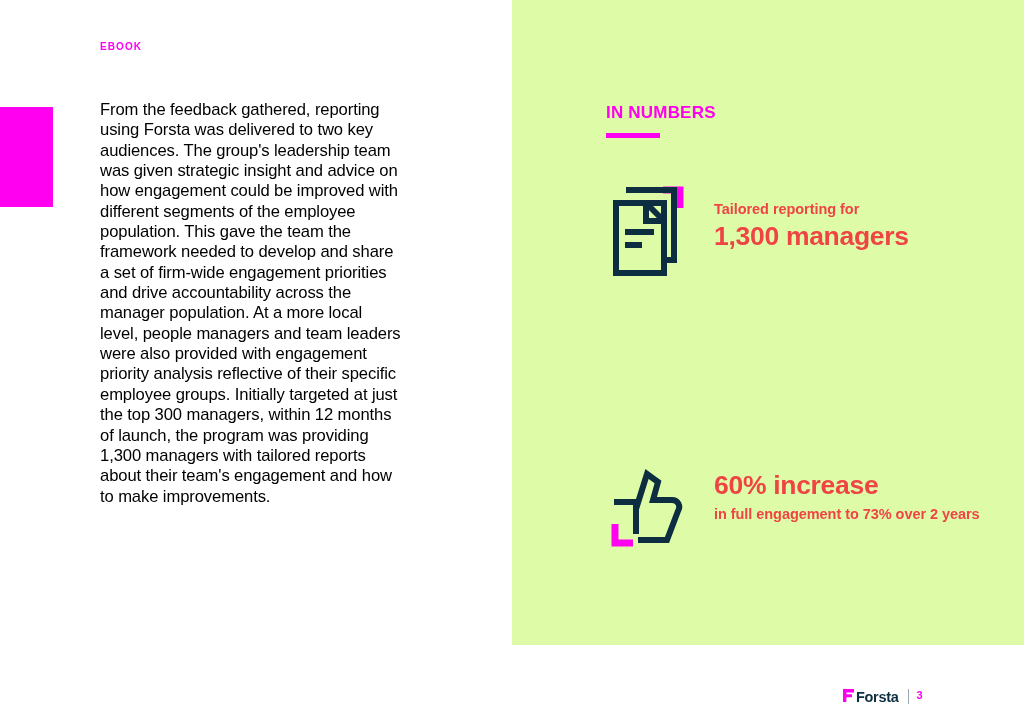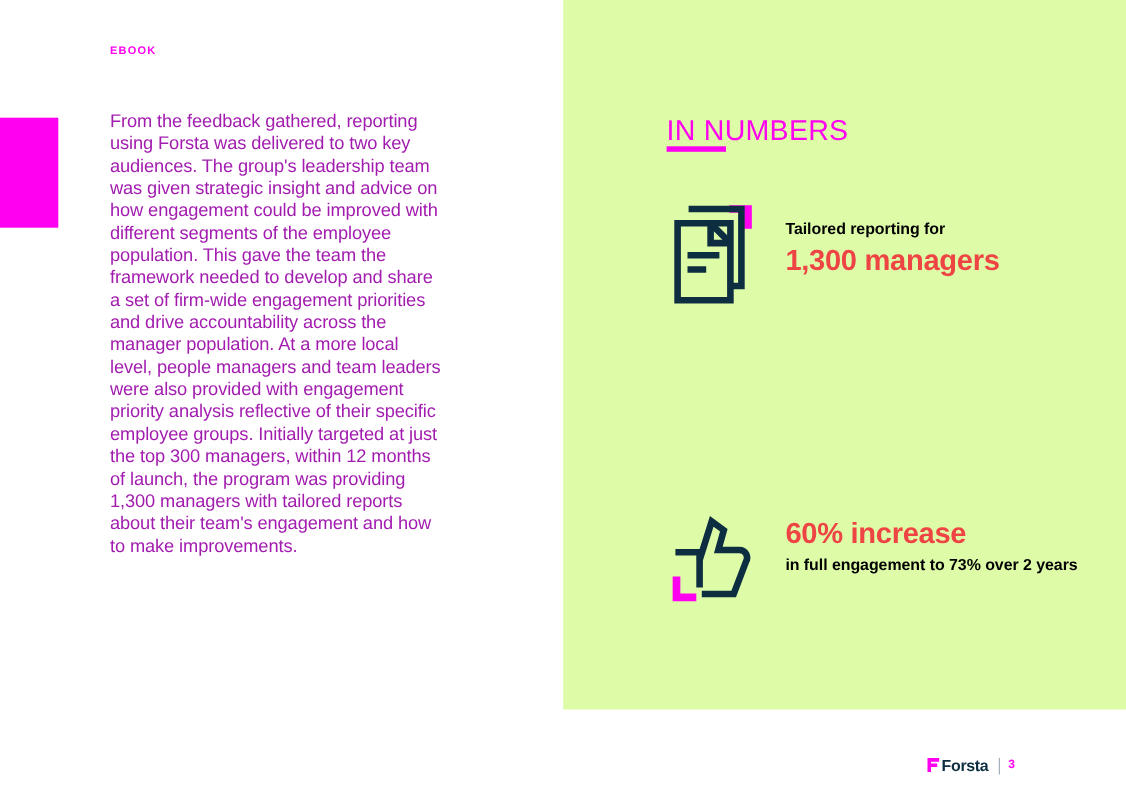--- a/index.html
+++ b/index.html
@@ -45,40 +45,40 @@
   }
 
   
   .body-copy {
     position: absolute;
     left: 100px;
     top: 100px;
     width: 302px;
     font-size: 16.6px;
     line-height: 20.35px;
-    color: #a21caf;
+    color: #000000;
     letter-spacing: -0.1px;
   }
 
   
   .green-panel {
     position: absolute;
     left: 512px;
     top: 0;
     width: 512px;
     height: 645px;
     background: #DEFCA8;
   }
 
   .panel-title {
     position: absolute;
     left: 606px;
     top: 103px;
-    font-size: 26px;
-    font-weight: normal;
+    font-size: 17px;
+    font-weight: bold;
     letter-spacing: 0.2px;
     color: #FF00F0;
   }
   .panel-rule {
     position: absolute;
     left: 606px;
     top: 133px;
     width: 54px;
     height: 5px;
     background: #FF00F0;
@@ -107,21 +107,21 @@
   .stat-text {
     padding-left: 26px;
     padding-top: 16px;
   }
   .stat-3 .stat-text { padding-top: 6px; }
   .stat-2 .stat-text { padding-top: 6px; }
 
   .stat-small {
     font-size: 14.5px;
     font-weight: bold;
-    color: #000000;
+    color: #ef4444;
     line-height: 19px;
     letter-spacing: -0.05px;
   }
   .stat-big {
     font-size: 26.5px;
     font-weight: bold;
     color: #ef4444;
     line-height: 33px;
     letter-spacing: -0.3px;
     margin-top: 1px;

